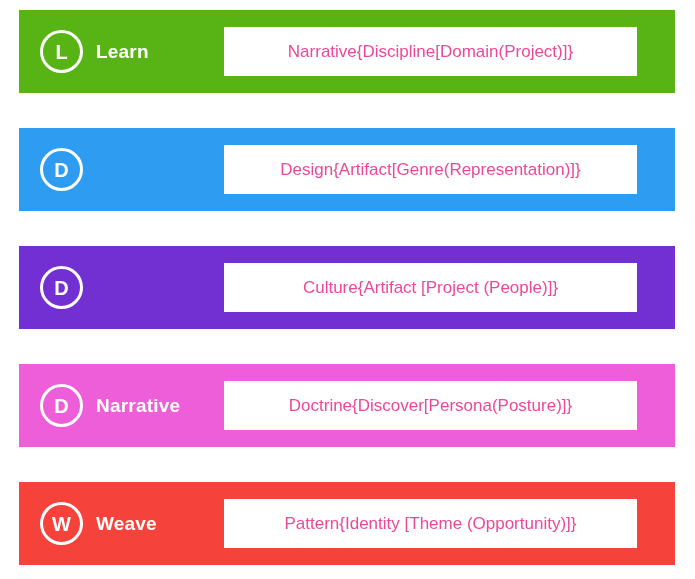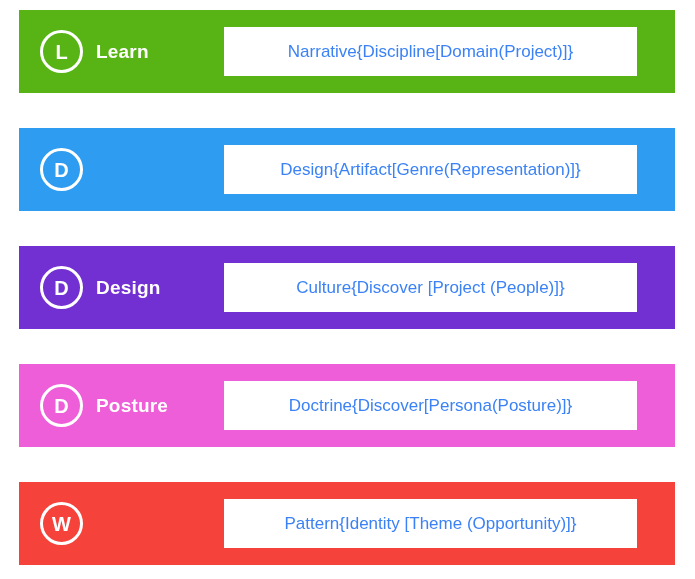--- a/index.html
+++ b/index.html
@@ -57,21 +57,21 @@
     top: 17px;
     width: 413px;
     height: 49px;
     background: #ffffff;
     display: flex;
     align-items: center;
     justify-content: center;
   }
   .value-text {
     font-size: 17px;
-    color: #3b82f6;
+    color: #ec4899;
     white-space: nowrap;
   }
 </style>
 </head>
 <body>
 
 <div class="canvas">
 
   <div class="bar" style="top: 10px; background-color: rgb(88, 180, 20);">
     <span class="badge">
@@ -89,38 +89,38 @@
     </span>
     <div class="value-box">
       <span class="value-text">Design{Artifact[Genre(Representation)]}</span>
     </div>
   </div>
 
   <div class="bar" style="top: 246px; background-color: rgb(114, 48, 210);">
     <span class="badge">
       <span class="badge-letter">D</span>
     </span>
-    <span class="bar-label">Design</span>
     <div class="value-box">
-      <span class="value-text">Culture{Discover [Project (People)]}</span>
+      <span class="value-text">Culture{Artifact [Project (People)]}</span>
     </div>
   </div>
 
   <div class="bar" style="top: 364px; background-color: rgb(237, 94, 216);">
     <span class="badge">
       <span class="badge-letter">D</span>
     </span>
-    <span class="bar-label">Posture</span>
+    <span class="bar-label">Narrative</span>
     <div class="value-box">
       <span class="value-text">Doctrine{Discover[Persona(Posture)]}</span>
     </div>
   </div>
 
   <div class="bar" style="top: 482px; background-color: rgb(245, 66, 58);">
     <span class="badge">
       <span class="badge-letter">W</span>
     </span>
+    <span class="bar-label">Weave</span>
     <div class="value-box">
       <span class="value-text">Pattern{Identity [Theme (Opportunity)]}</span>
     </div>
   </div>
 
 </div>
 
 </body></html>

